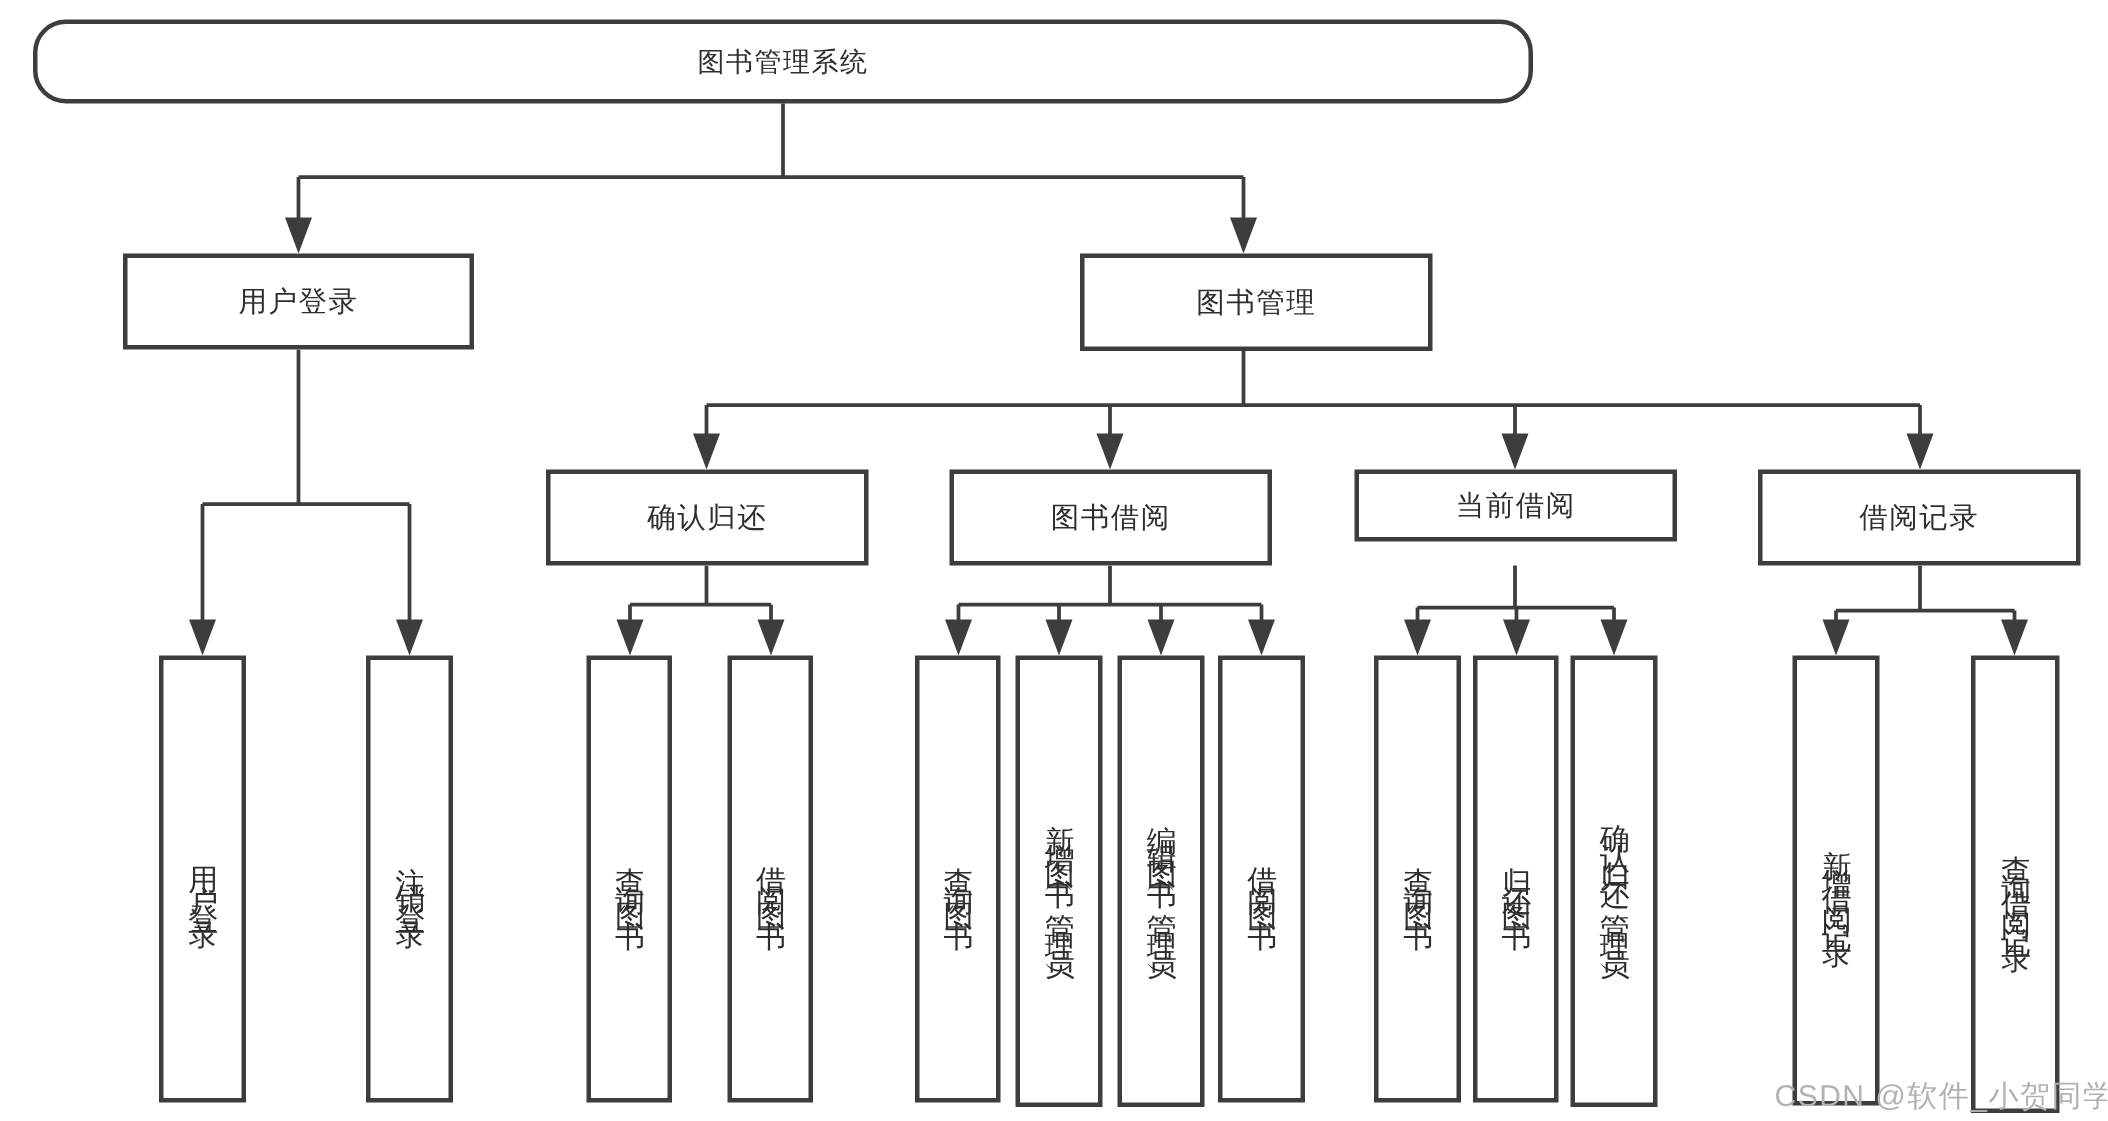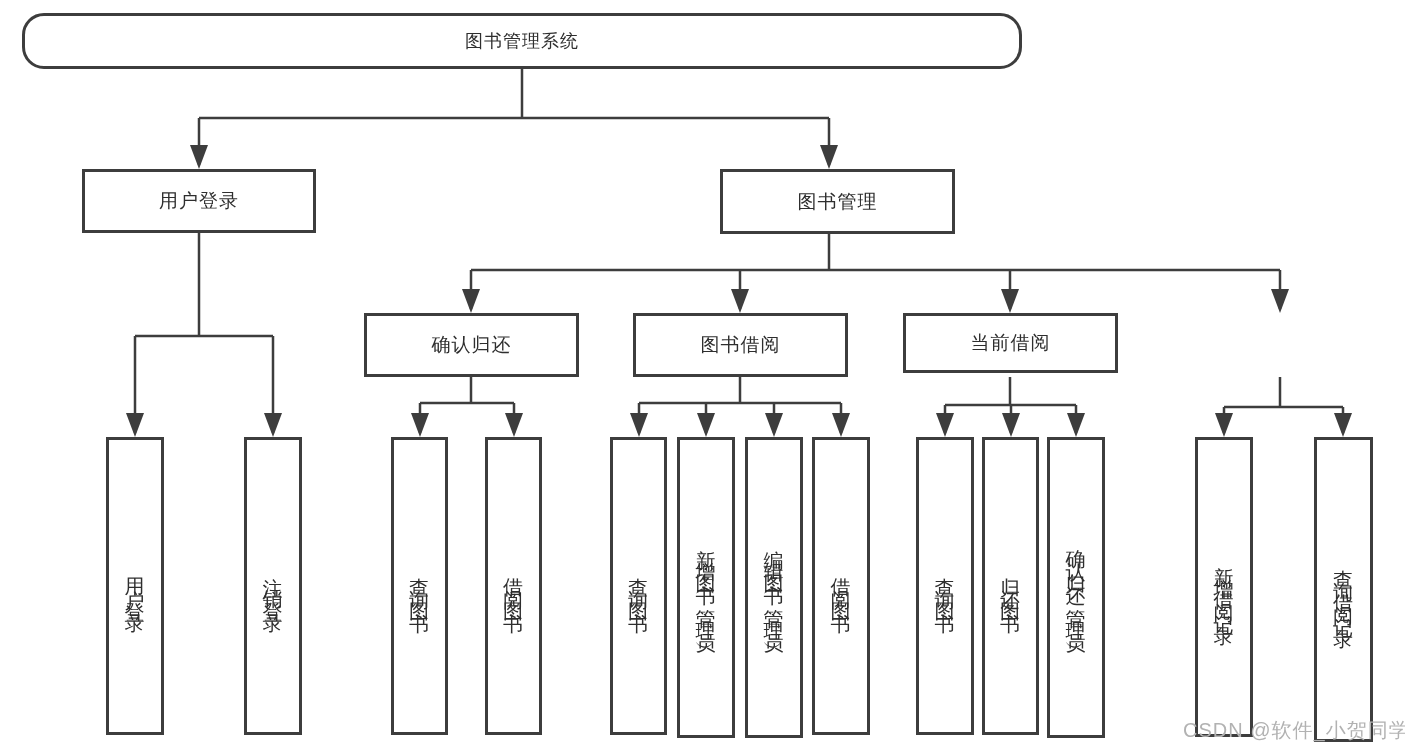--- a/index.html
+++ b/index.html
@@ -78,21 +78,22 @@
     </g>
   </svg>
 
   <div class="box root-label" style="left:22px;top:13px;width:1000px;height:56px;">图书管理系统</div>
 
   <div class="box h-label" style="left:82px;top:169px;width:234px;height:64px;">用户登录</div>
   <div class="box h-label" style="left:720px;top:169px;width:235px;height:65px;">图书管理</div>
 
   <div class="box h-label" style="left:364px;top:313px;width:215px;height:64px;">确认归还</div>
   <div class="box h-label" style="left:633px;top:313px;width:215px;height:64px;">图书借阅</div>
-  <div class="box h-label" style="left:903px;top:313px;width:215px;height:60px;">当前借阅</div>
+  <div class="box h-label" style="left:903px;top:313px;width:215px;height:48px;">当前借阅</div>
+  <div class="box h-label" style="left:1172px;top:313px;width:215px;height:64px;">借阅记录</div>
 
   <div class="box v-leaf" style="left:106px;top:437px;width:58px;height:298px;">用户登录</div>
   <div class="box v-leaf" style="left:244px;top:437px;width:58px;height:298px;">注销登录</div>
 
   <div class="box v-leaf" style="left:391px;top:437px;width:57px;height:298px;">查询图书</div>
   <div class="box v-leaf" style="left:485px;top:437px;width:57px;height:298px;">借阅图书</div>
 
   <div class="box v-leaf" style="left:610px;top:437px;width:57px;height:298px;">查询图书</div>
   <div class="box v-leaf" style="left:677px;top:437px;width:58px;height:301px;">新增图书（管理员）</div>
   <div class="box v-leaf" style="left:745px;top:437px;width:58px;height:301px;">编辑图书（管理员）</div>

